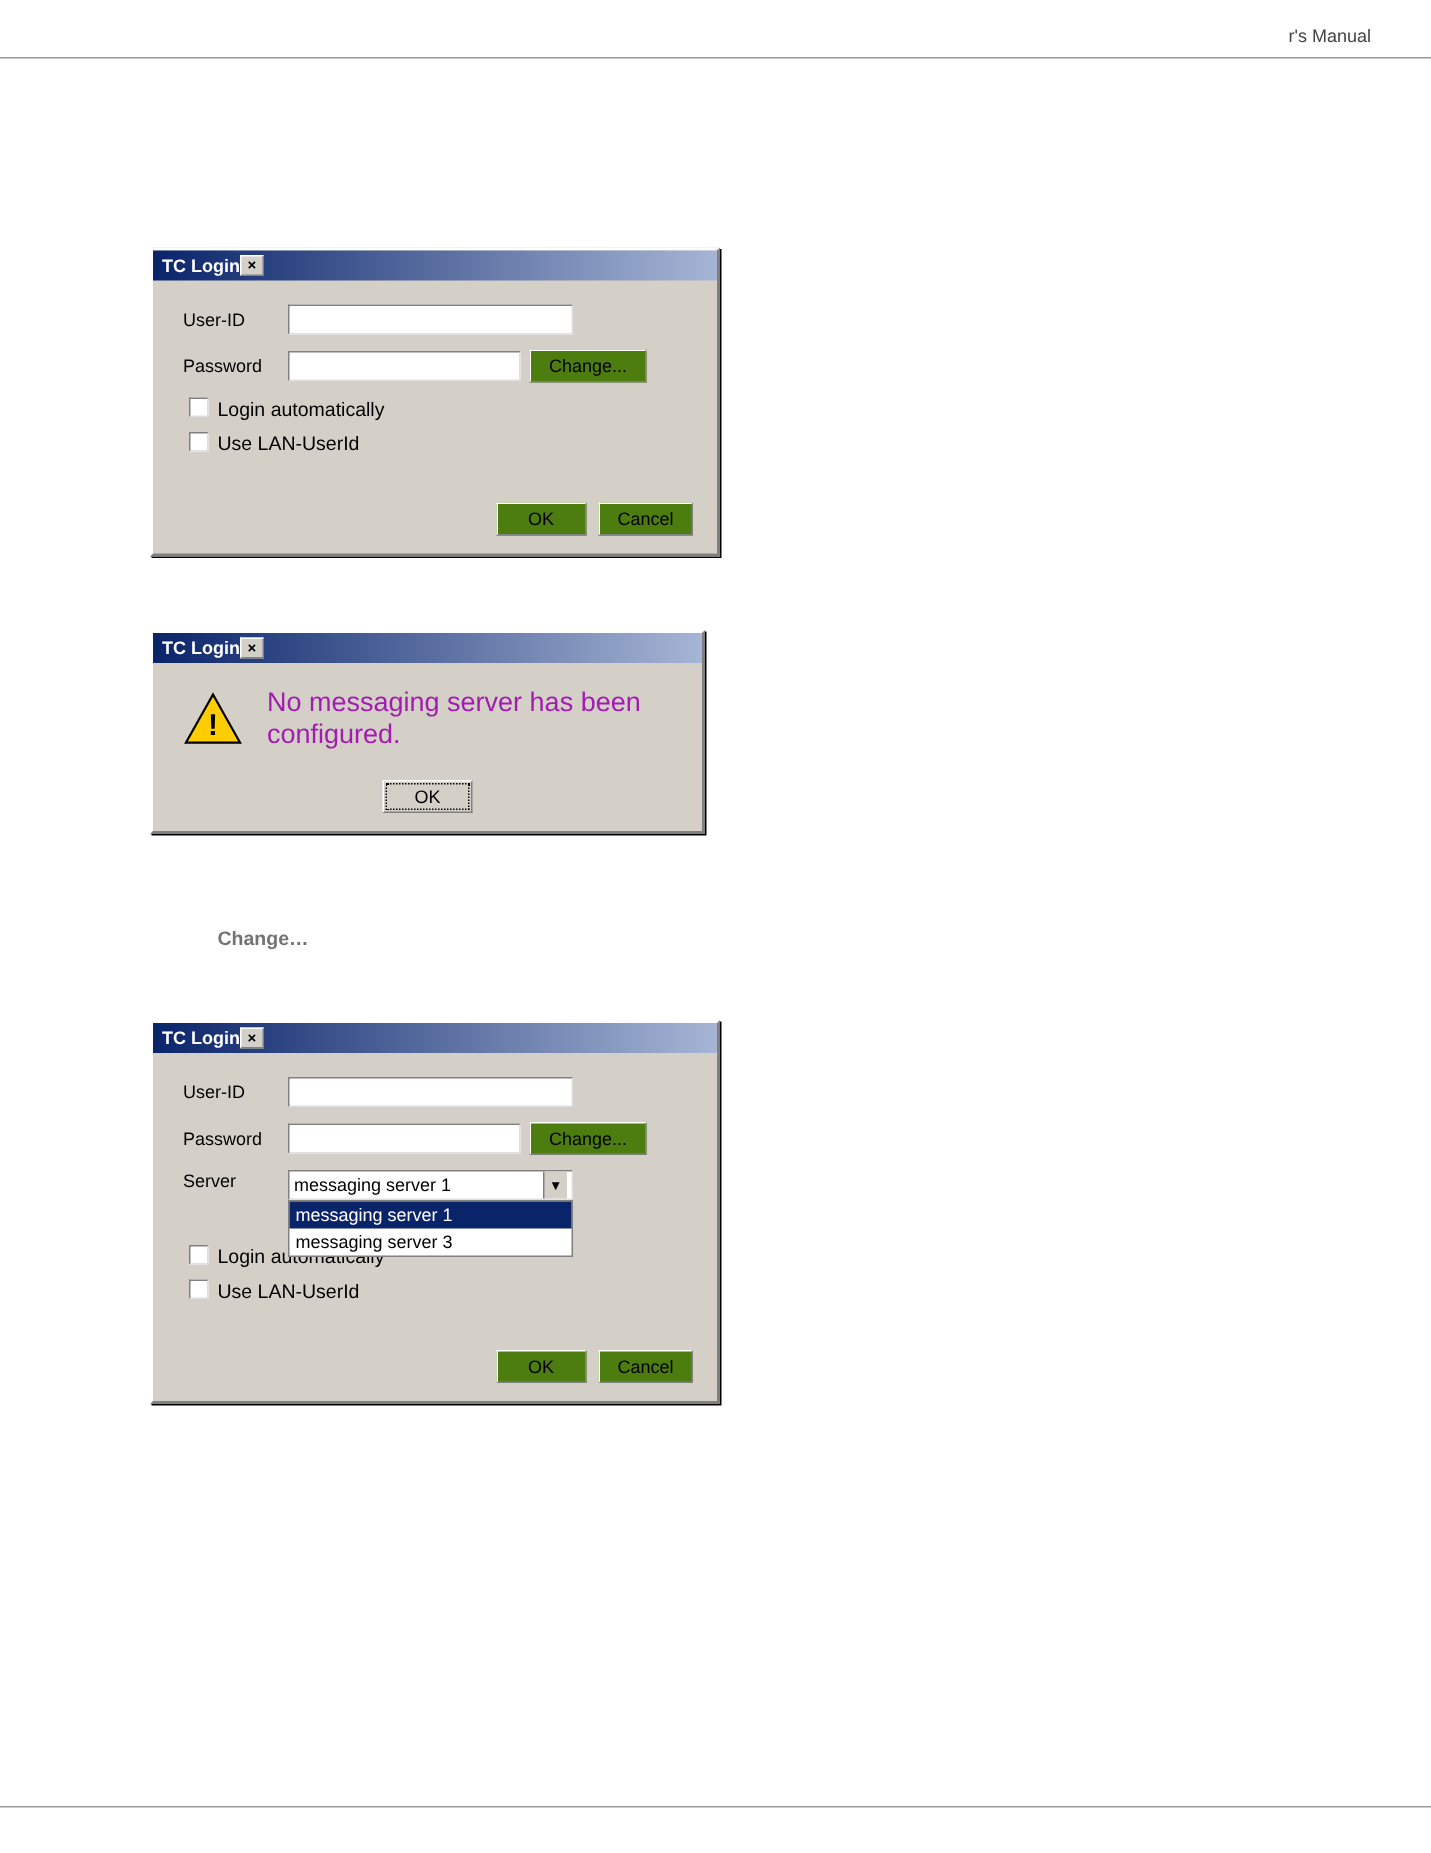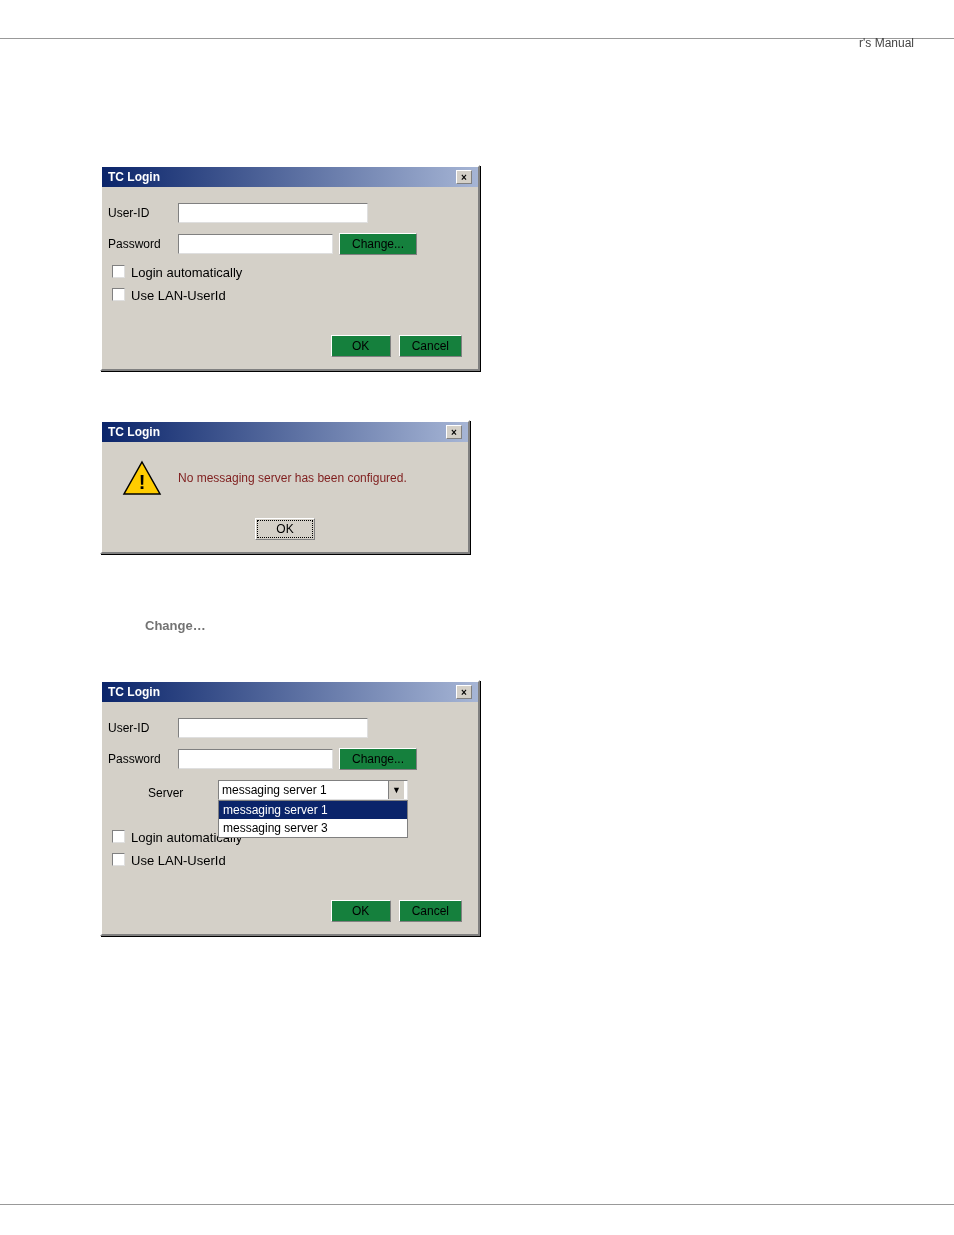--- a/index.html
+++ b/index.html
@@ -28,21 +28,21 @@
       position: absolute;
       bottom: 30px;
       left: 0;
       right: 0;
       height: 1px;
       background: #999;
     }
 
     .header-text {
       position: absolute;
-      top: 36px;
+      top: 17px;
       right: 40px;
       font-size: 12px;
       color: #444;
     }
 
     
     .dialog {
       background: #d4d0c8;
       border: 2px solid;
       border-color: #ffffff #808080 #808080 #ffffff;
@@ -51,41 +51,40 @@
     }
 
     .dialog-titlebar {
       background: linear-gradient(to right, #0a246a, #a6b5d5);
       color: #fff;
       font-size: 12px;
       font-weight: bold;
       padding: 3px 6px;
       display: flex;
       align-items: center;
-      justify-content: space-between;
       height: 20px;
     }
 
     .dialog-close-btn {
       width: 16px;
       height: 14px;
       background: #d4d0c8;
       border: 1px solid;
       border-color: #fff #808080 #808080 #fff;
       display: flex;
       align-items: center;
       justify-content: center;
       font-size: 10px;
       color: #000;
       cursor: pointer;
       font-weight: bold;
     }
 
     .dialog-body {
-      padding: 16px 6px;
+      padding: 16px 20px;
     }
 
     .form-row {
       display: flex;
       align-items: center;
       margin-bottom: 10px;
     }
 
     .form-label {
       width: 70px;
@@ -97,21 +96,21 @@
       width: 190px;
       height: 20px;
       background: #fff;
       border: 1px solid;
       border-color: #808080 #dfdfdf #dfdfdf #808080;
       font-size: 12px;
       padding: 1px 3px;
     }
 
     .btn-classic {
-      background: #15803d;
+      background: #4d7c0f;
       border: 1px solid;
       border-color: #ffffff #808080 #808080 #ffffff;
       padding: 3px 12px;
       font-size: 12px;
       cursor: pointer;
       min-width: 60px;
       text-align: center;
     }
 
     .checkbox-row {
@@ -168,22 +167,22 @@
       gap: 16px;
     }
 
     .warning-icon {
       width: 40px;
       height: 40px;
       flex-shrink: 0;
     }
 
     .warning-text {
-      font-size: 12px;
-      color: #7f1d1d;
+      font-size: 18px;
+      color: #a21caf;
     }
 
     .warning-footer {
       display: flex;
       justify-content: center;
       padding: 4px 0 12px;
     }
 
     .btn-ok-dotted {
       background: #d4d0c8;
@@ -203,24 +202,23 @@
       top: 618px;
       left: 145px;
       font-size: 13px;
       font-weight: bold;
       color: #737373;
     }
 
     
     .server-row {
       display: flex;
-      align-items: flex-end;
+      align-items: flex-start;
       margin-bottom: 10px;
       position: relative;
-      margin-left: 40px;
     }
 
     .form-select {
       width: 190px;
       height: 20px;
       background: #fff;
       border: 1px solid;
       border-color: #808080 #dfdfdf #dfdfdf #808080;
       font-size: 12px;
       padding: 1px 3px;

